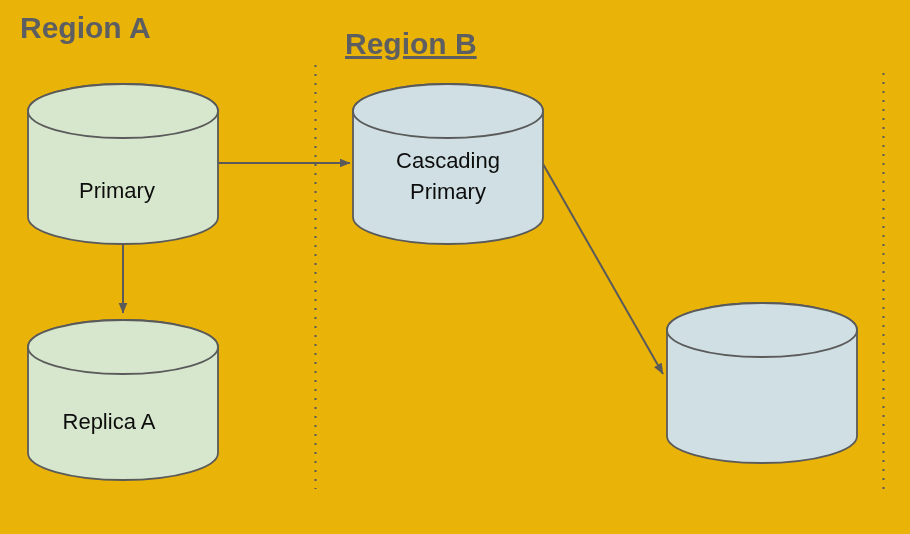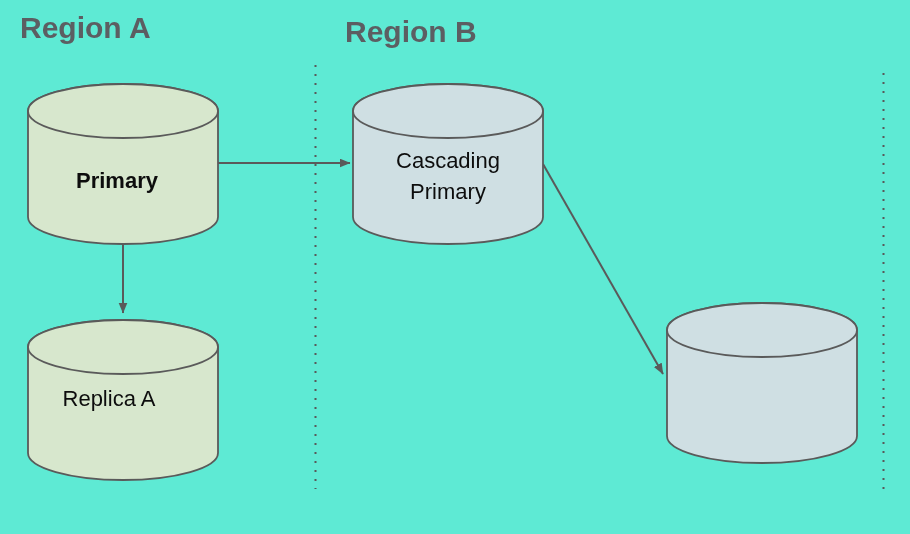--- a/index.html
+++ b/index.html
@@ -5,21 +5,21 @@
   html, body {
     margin: 0;
     padding: 0;
     background: #ffffff;
     font-family: "Liberation Sans", sans-serif;
   }
   .canvas {
     position: relative;
     width: 910px;
     height: 534px;
-    background: #5eead4;
+    background: #eab308;
     overflow: hidden;
   }
   .diagram-svg {
     position: absolute;
     left: 0;
     top: 0;
   }
   .cyl {
     stroke: #5a5a5a;
     stroke-width: 1.8;
@@ -37,34 +37,34 @@
   }
   .region-label {
     position: absolute;
     font-size: 30px;
     font-weight: bold;
     color: #5c5e62;
     line-height: 36px;
     white-space: nowrap;
   }
   .region-label-a { left: 20px; top: 10px; }
-  .region-label-b { left: 345px; top: 14px; }
+  .region-label-b { left: 345px; top: 26px; text-decoration: underline; }
   .node-label {
     position: absolute;
     display: flex;
     align-items: center;
     justify-content: center;
     text-align: center;
     font-size: 22px;
     line-height: 31px;
     color: #0d0d0d;
   }
-  .node-label-primary   { left: 28px;  top: 162px; width: 178px; height: 36px; font-weight: bold; }
+  .node-label-primary   { left: 28px;  top: 172px; width: 178px; height: 36px; }
   .node-label-cascading { left: 373px; top: 145px; width: 150px; height: 62px; }
-  .node-label-replica-a { left: 28px;  top: 380px; width: 162px; height: 36px; }
+  .node-label-replica-a { left: 28px;  top: 403px; width: 162px; height: 36px; }
   .node-label-replica-b { left: 667px; top: 378px; width: 190px; height: 36px; }
 </style>
 </head>
 <body>
 
 <div class="canvas">
 
   <svg class="diagram-svg" width="910" height="534" viewBox="0 0 910 534">
     <defs>
       <marker id="arrowhead" markerUnits="userSpaceOnUse" markerWidth="13" markerHeight="10" refX="10.5" refY="4.5" orient="auto">

